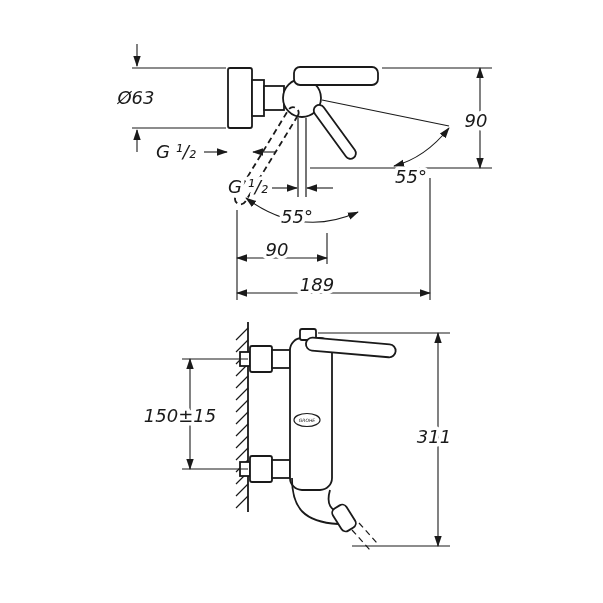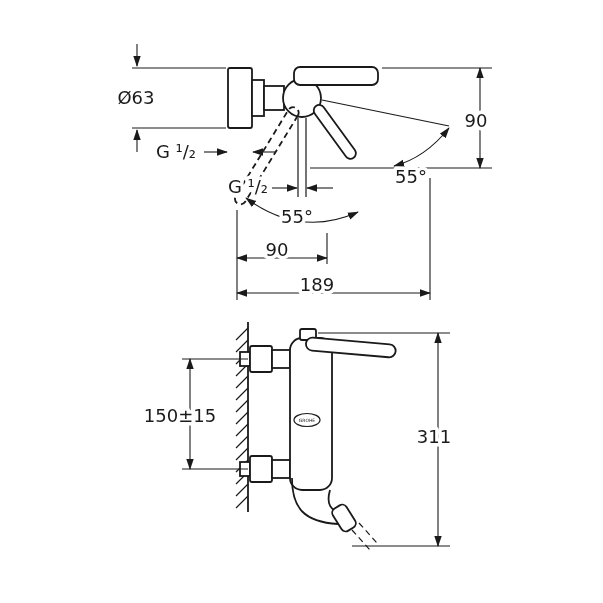--- a/index.html
+++ b/index.html
@@ -1,16 +1,16 @@
 <!DOCTYPE html>
 <html><head>
 <meta charset="utf-8">
 <style>
   html,body{margin:0;padding:0;background:#ffffff;}
-  #canvas{position:relative;width:603px;height:603px;background:#ffffff;overflow:hidden;}
+  #canvas{position:relative;width:603px;height:603px;background:#ffffff;overflow:hidden;font-style:italic;}
   svg{position:absolute;left:0;top:0;}
   .obj{stroke:#1a1a1a;stroke-width:1.8;fill:#ffffff;}
   .objn{stroke:#1a1a1a;stroke-width:1.8;fill:none;}
   .thin{stroke:#1a1a1a;stroke-width:1.2;fill:none;}
   .dim{stroke:#1a1a1a;stroke-width:1.1;fill:none;}
   .dash{stroke-dasharray:6 4;}
   .lbl{font-family:"DejaVu Sans",sans-serif;font-size:18px;fill:#1a1a1a;
        text-anchor:middle;paint-order:stroke;stroke:#ffffff;stroke-width:7px;
        stroke-linejoin:round;}
   .logo-t{font-family:"DejaVu Sans",sans-serif;font-size:4.5px;fill:#1a1a1a;text-anchor:middle;}

